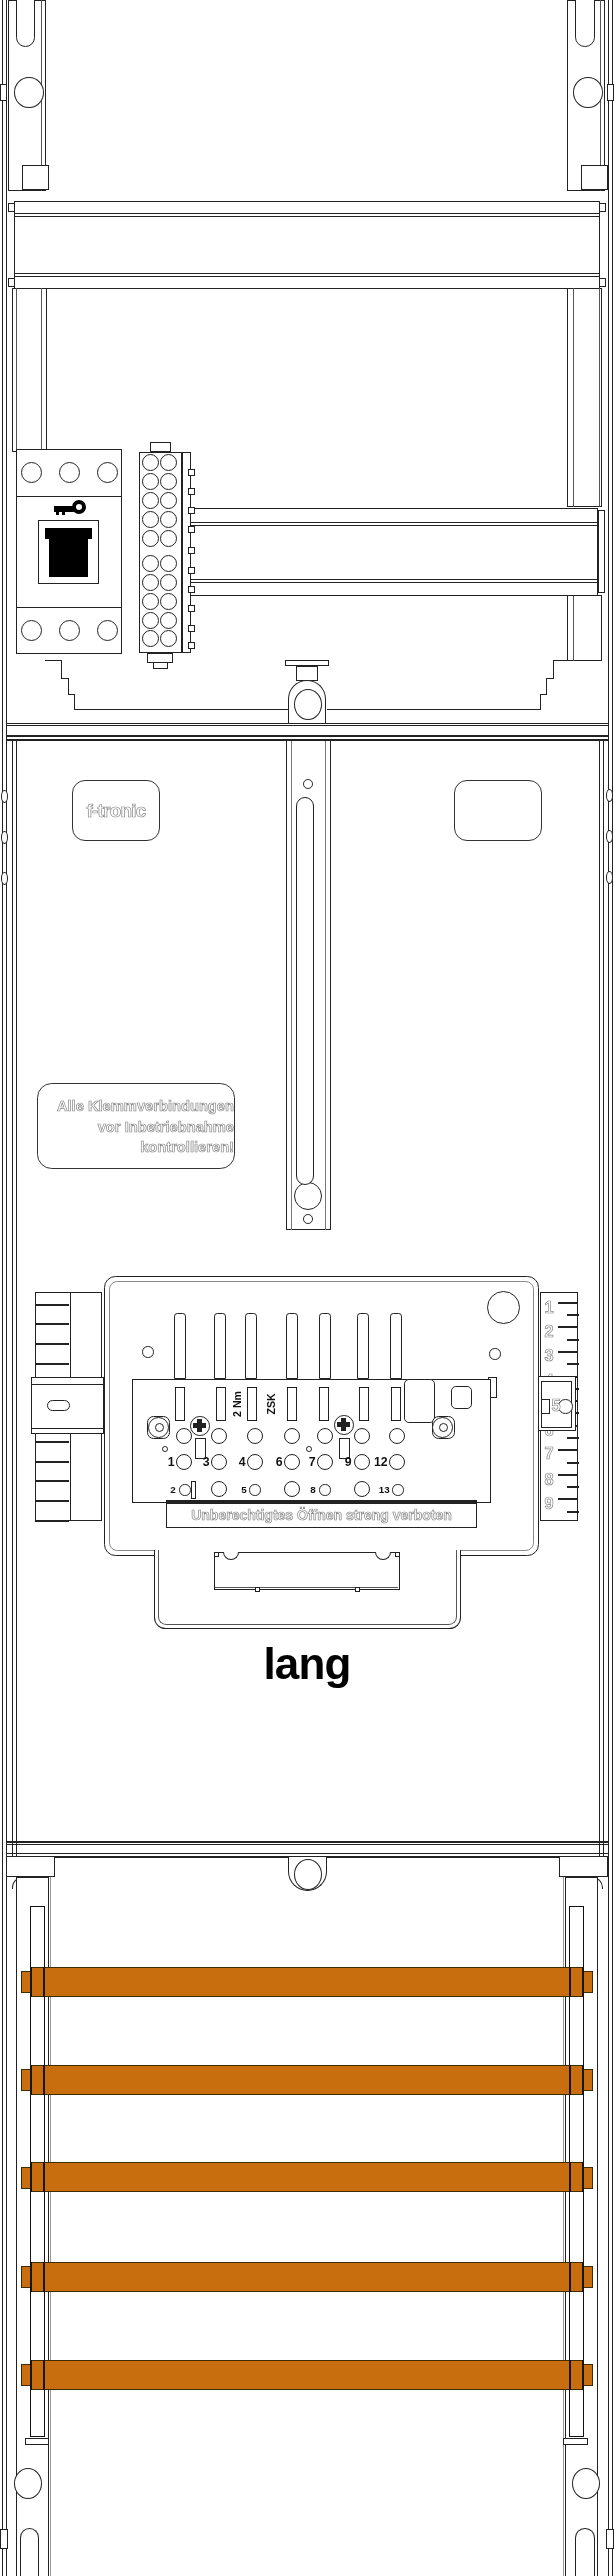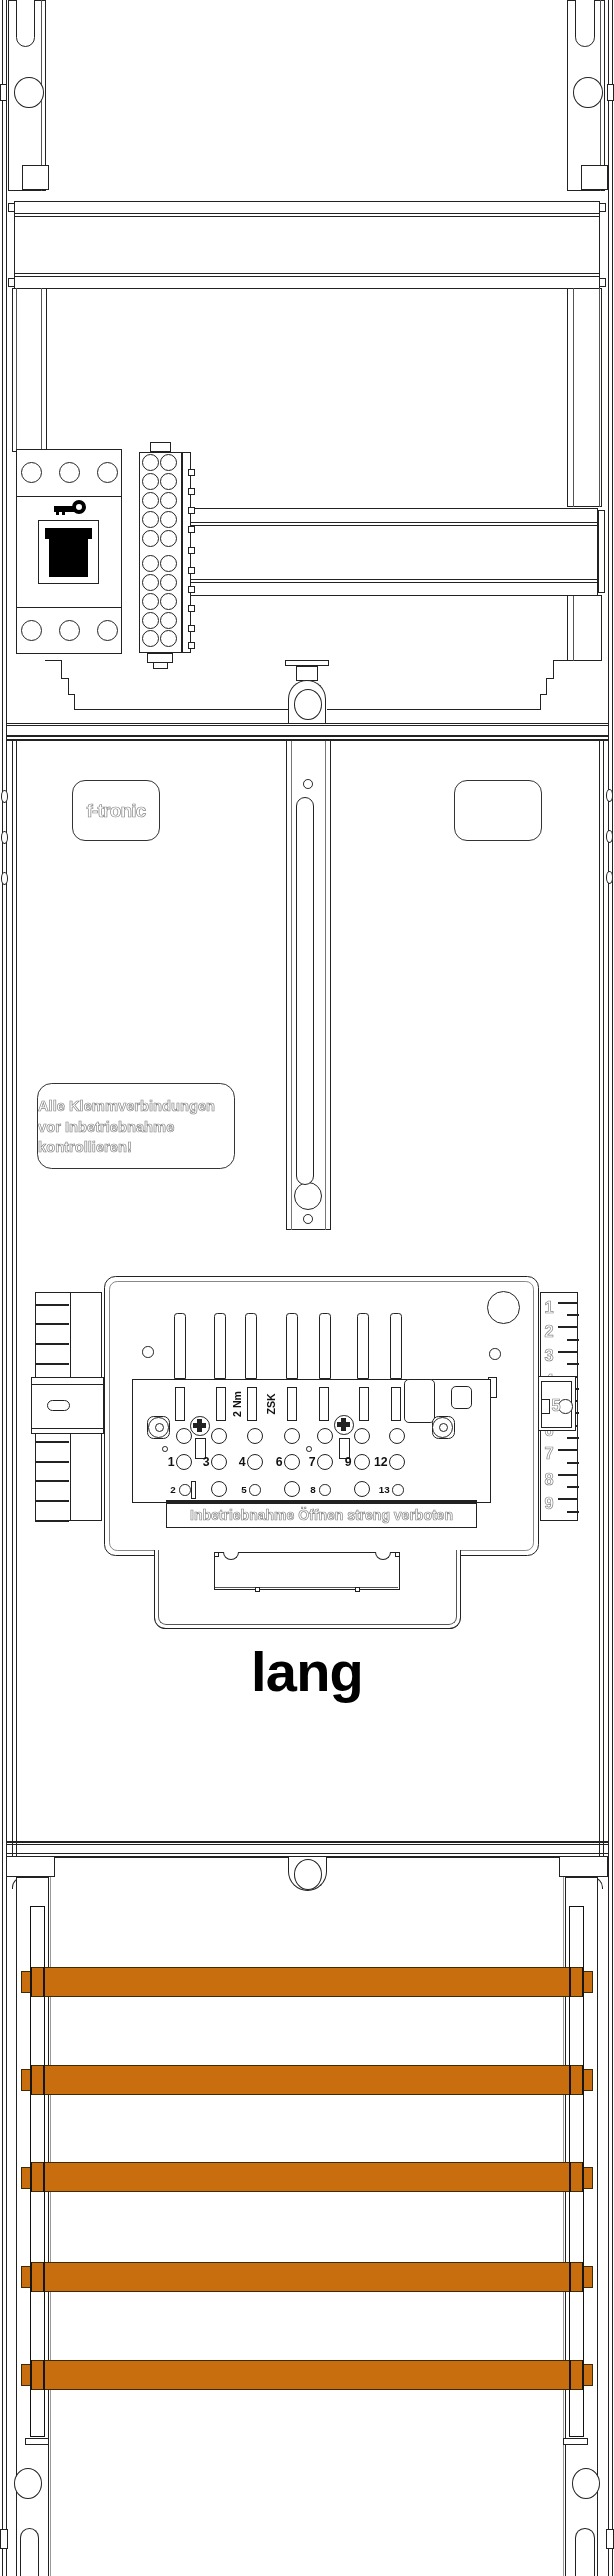--- a/index.html
+++ b/index.html
@@ -10,29 +10,29 @@
   .l{position:absolute;background:#222;}
   .c{position:absolute;box-sizing:border-box;background:#fff;border:0.8px solid #222;border-radius:50%;}
   .otl{color:#9a9a9a;font-weight:bold;-webkit-text-fill-color:#fff;-webkit-text-stroke:0.7px #878787;}
   
   #brand-badge{left:72px;top:780px;width:88px;height:61px;border:0.8px solid #333;border-radius:13px;
                background:#fff;display:flex;align-items:center;justify-content:center;}
   #brand-badge span{font-size:19px;letter-spacing:-0.8px;}
   #right-badge{left:454px;top:780px;width:88px;height:61px;border:0.8px solid #333;border-radius:13px;background:#fff;}
   #warning-badge{left:37px;top:1083px;width:198px;height:86px;border:0.8px solid #333;border-radius:14.7px;
                  background:#fff;padding-top:12.3px;}
-  #warning-badge div{font-size:14.7px;line-height:20.5px;text-align:left;}
+  #warning-badge div{font-size:14.7px;line-height:20.5px;text-align:right;}
   #torque-label{left:212px;top:1398px;width:49px;text-align:center;font-size:10.6px;font-weight:bold;color:#111;
                 transform:rotate(-90deg);}
   #type-label{left:246px;top:1398px;width:49px;text-align:center;font-size:10.6px;font-weight:bold;color:#111;
               transform:rotate(-90deg);}
   #seal-strip{left:166px;top:1503px;width:311px;height:25.4px;border:1.6px solid #222;background:#fff;
               text-align:center;line-height:22px;font-size:14px;z-index:4;}
   #connector-label{left:547px;top:1396px;width:18px;text-align:center;font-size:16.4px;z-index:6;}
-  #size-label{left:225px;top:1639px;width:164px;text-align:center;font-size:56px;font-weight:bold;color:#000;
+  #size-label{left:225px;top:1639px;width:164px;text-align:center;font-size:44px;font-weight:bold;color:#000;
               letter-spacing:-0.8px;}
 </style>
 </head>
 <body>
 
 <div class="stage">
   <div id="geom" class="a" style="left:0;top:0;width:614px;height:2576px;">
       <div class="l" style="left: 1.6px; top: 0px; width: 0.8px; height: 2576px;"></div>
       <div class="l" style="left: 5.7px; top: 0px; width: 0.8px; height: 2576px;"></div>
       <div class="l" style="left: 608px; top: 0px; width: 0.8px; height: 2576px;"></div>
@@ -367,20 +367,20 @@
   <div id="warning-badge" class="a">
     <div class="otl">Alle Klemmverbindungen</div>
     <div class="otl">vor Inbetriebnahme</div>
     <div class="otl">kontrollieren!</div>
   </div>
 
   <div id="torque-label" class="a">2 Nm</div>
   <div id="type-label" class="a">ZSK</div>
 
   <div id="seal-strip" class="a">
-    <span class="otl">Inbetriebnahme Öffnen streng verboten</span>
+    <span class="otl">Unberechtigtes Öffnen streng verboten</span>
   </div>
 
   <div id="connector-label" class="a otl">5</div>
 
   <div id="size-label" class="a">lang</div>
 </div>
 
 
 </body></html>

